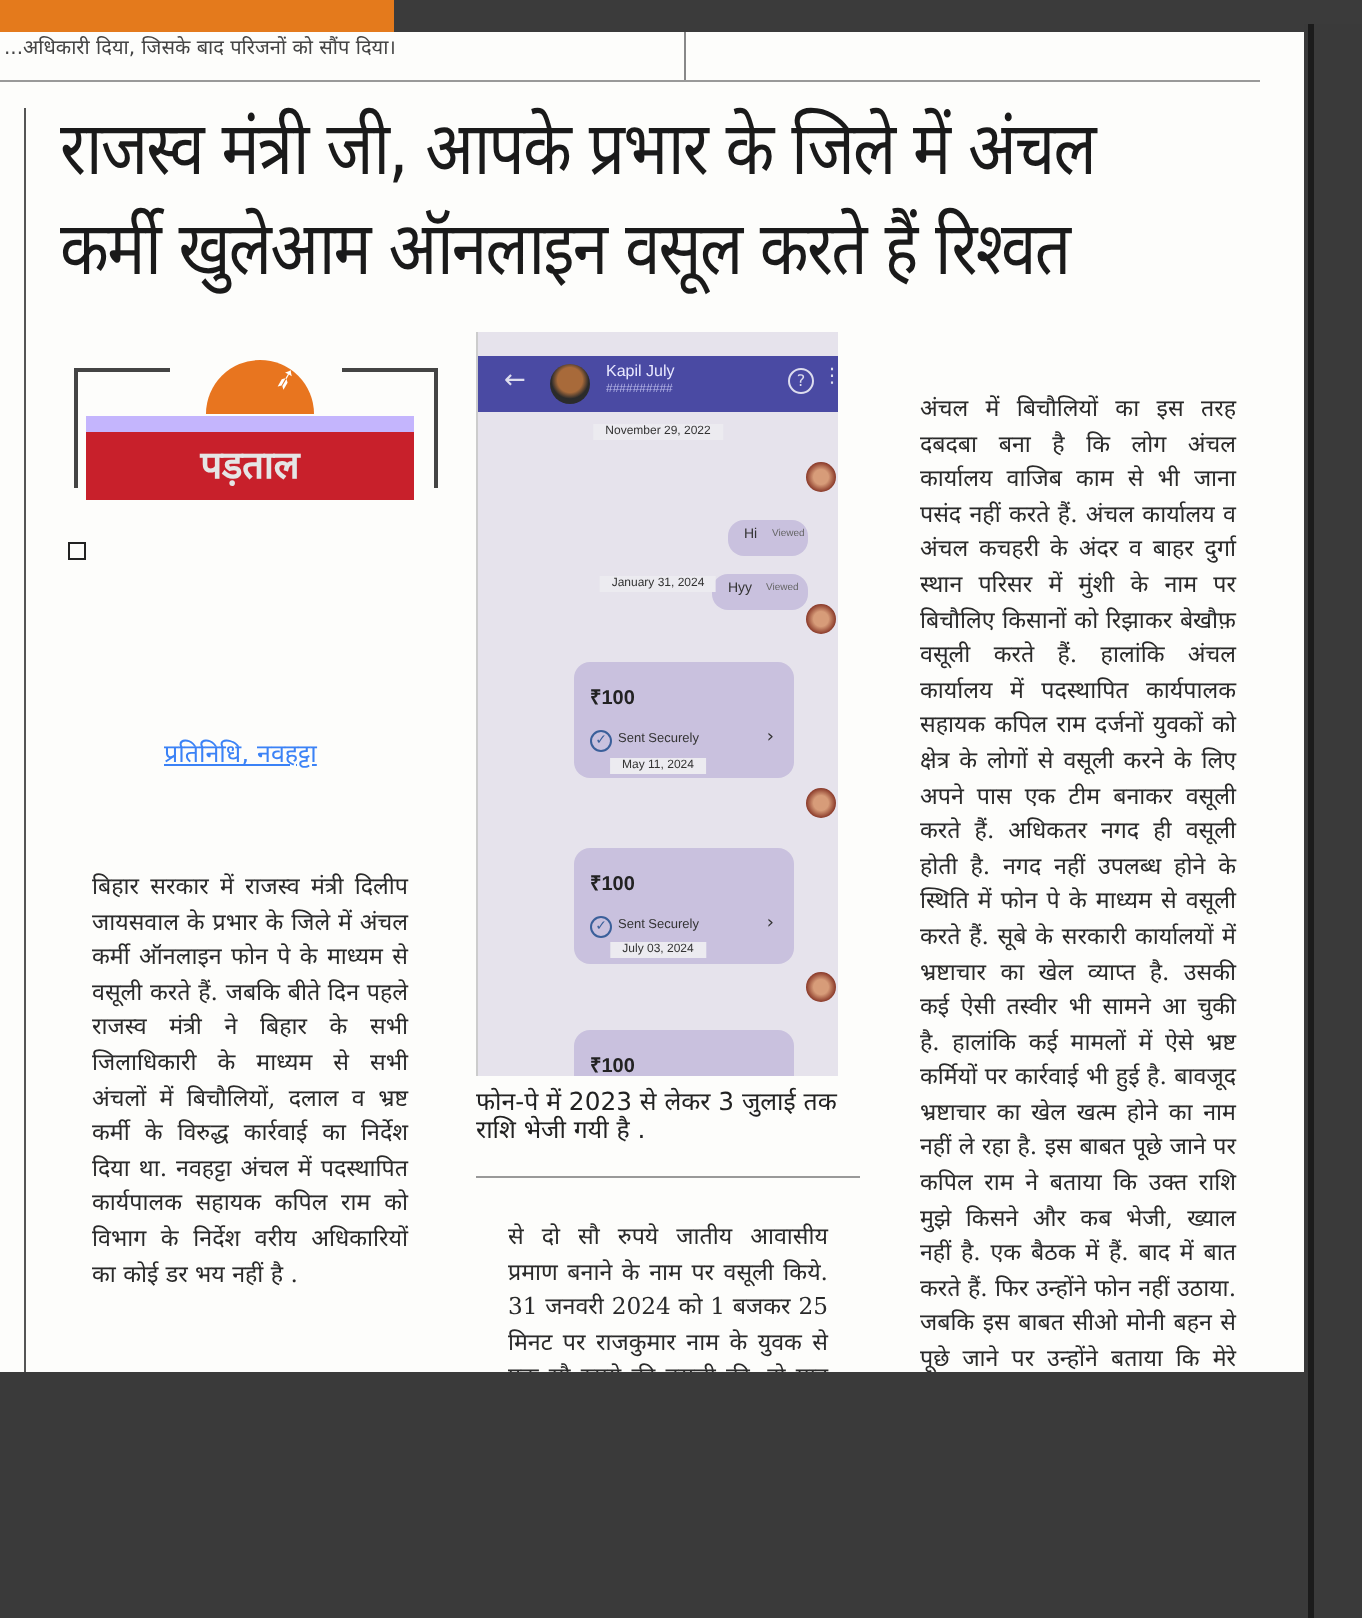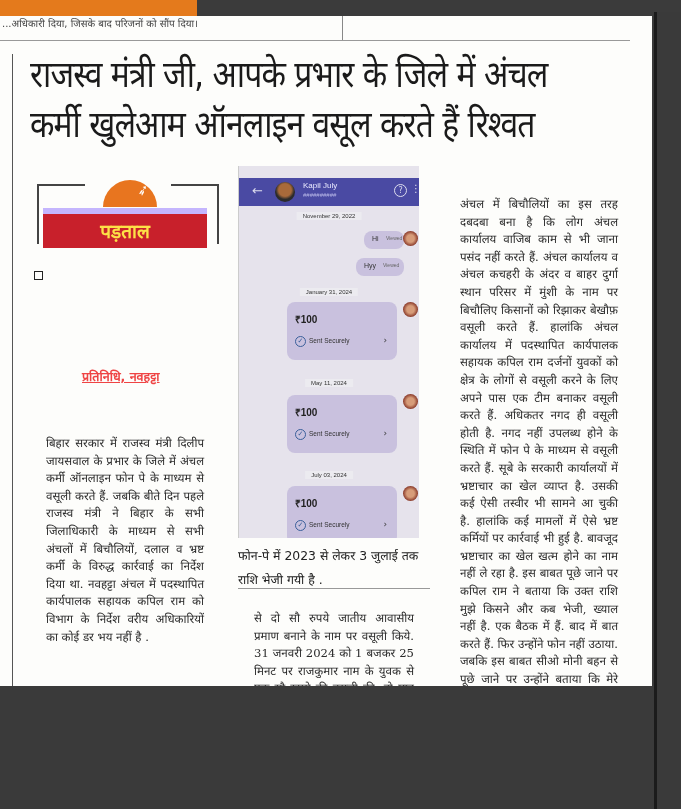--- a/index.html
+++ b/index.html
@@ -18,54 +18,54 @@
   .leftrule { position:absolute; left:12px; top:38px; width:1px; height:743px; background:#555; }
 
   .headline { position:absolute; left:30px; top:34px; width:610px; font-family:"DejaVu Sans", sans-serif; font-size:37px; line-height:50px; color:#1a1a1a; font-weight:400; letter-spacing:-1px; transform:scaleX(0.86); transform-origin:left top; white-space:nowrap; }
 
   .logo { position:absolute; left:33px; top:160px; width:185px; height:70px; }
   .logo .frame { position:absolute; left:4px; top:8px; width:178px; height:60px; border-left:2px solid #444; border-right:2px solid #444; }
   .logo .frame:before, .logo .frame:after { content:""; position:absolute; top:0; height:2px; background:#444; width:46px; }
   .logo .frame:before { left:0; } .logo .frame:after { right:0; }
   .logo .sun { position:absolute; left:70px; top:4px; width:54px; height:27px; border-radius:27px 27px 0 0; background:#e8751f; }
   .logo .bird { position:absolute; left:104px; top:6px; font-size:14px; color:#fff; transform:rotate(-15deg); }
-  .logo .bar { position:absolute; left:10px; top:32px; width:164px; height:34px; background:#c8202b; color:#fde047; text-align:center; font-size:19px; line-height:34px; font-weight:bold; border-top:6px solid #c4b5fd; }
+  .logo .bar { position:absolute; left:10px; top:32px; width:164px; height:34px; background:#c8202b; color:#e5e5e5; text-align:center; font-size:19px; line-height:34px; font-weight:bold; border-top:8px solid #c4b5fd; }
 
   .bullets { position:absolute; left:32px; top:250px; width:190px; font-size:12.5px; line-height:17px; color:#222; }
   .bullet { position:relative; padding-left:18px; margin-bottom:2px; }
   .bullet .box { position:absolute; left:2px; top:5px; width:7px; height:7px; border:1.3px solid #222; }
-  .byline { position:absolute; left:82px; top:352px; font-size:12.5px; font-weight:bold; text-decoration:underline; color:#ef4444; white-space:nowrap; }
+  .byline { position:absolute; left:82px; top:352px; font-size:12.5px; font-weight:normal; text-decoration:underline; color:#3b82f6; white-space:nowrap; }
 
   .col { position:absolute; font-family:"DejaVu Serif", serif; font-size:11.6px; line-height:17.6px; color:#2a2a2a; text-align:justify; }
   .col1 { left:30px; top:403px; width:190px; }
   .col2 { left:238px; top:578px; width:192px; }
   .col3 { left:444px; top:164px; width:190px; }
   .col p { margin:16px; }
   .indent { text-indent:12px; }
 
   .phone { position:absolute; left:238px; top:150px; width:180px; height:372px; background:#e6e3ec; overflow:hidden; border-left:1px solid #ccc; }
   .phone .hdr { position:absolute; left:0; top:12px; width:180px; height:28px; background:#4a4aa3; }
   .phone .back { position:absolute; left:13px; top:5px; color:#dde; font-size:13px; }
   .phone .av { position:absolute; left:36px; top:4px; width:20px; height:20px; border-radius:50%; background:radial-gradient(circle at 50% 40%, #a86a3a 0 40%, #2b2b2b 60%); }
   .phone .nm { position:absolute; left:64px; top:3px; color:#e9e9ff; font-size:8px; font-family:"Liberation Sans", sans-serif; }
   .phone .num { position:absolute; left:64px; top:14px; color:#b8b8e8; font-size:6px; font-family:"Liberation Sans", sans-serif; }
   .phone .help { position:absolute; left:155px; top:6px; width:11px; height:11px; border:1.3px solid #dde; border-radius:50%; color:#dde; font-size:8px; text-align:center; line-height:11px; }
   .phone .more { position:absolute; left:172px; top:5px; color:#dde; font-size:10px; }
   .phone .date { position:absolute; left:50%; transform:translateX(-50%); background:#ecebf0; font-size:6px; color:#333; padding:1px 6px; font-family:"Liberation Sans", sans-serif; white-space:nowrap; }
-  .phone .bubble { position:absolute; background:#c9c1de; border-radius:8px; }
+  .phone .bubble { position:absolute; background:#c9c1de; border-radius:8px;margin-top:29px; }
   .phone .small { height:18px; font-size:7px; color:#333; font-family:"Liberation Sans", sans-serif; }
   .phone .small span { position:absolute; top:4px; }
   .phone .pay { left:48px; width:110px; height:58px; }
   .phone .amt { position:absolute; left:8px; top:10px; font-size:10px; font-weight:bold; color:#222; font-family:"Liberation Sans", sans-serif; }
   .phone .chk { position:absolute; left:8px; top:34px; width:9px; height:9px; border:1.3px solid #3a5f9a; border-radius:50%; font-size:7px; color:#3a5f9a; text-align:center; line-height:9px; }
   .phone .sent { position:absolute; left:22px; top:35px; font-size:6.5px; color:#333; font-family:"Liberation Sans", sans-serif; }
   .phone .arr { position:absolute; right:10px; top:33px; font-size:9px; color:#333; }
   .phone .uav { position:absolute; left:164px; width:15px; height:15px; border-radius:50%; background:radial-gradient(circle at 50% 50%, #d79c79 0 35%, #8a3a2a 70%); }
 
-  .caption { position:absolute; left:238px; top:528px; width:192px; font-size:12.4px; line-height:24px; color:#222; }
+  .caption { position:absolute; left:238px; top:528px; width:192px; font-size:12.4px; line-height:14px; color:#222; }
   .caprule { position:absolute; left:238px; top:572px; width:192px; height:1px; background:#999; }
 
   .bottomrule { position:absolute; left:0; top:778px; width:630px; height:1px; background:#ccc; }
   .photo { position:absolute; left:0; top:781px; width:275px; height:20px; border:1px solid #aaa; background:#fff; }
   .photo .img { position:absolute; left:15px; top:4px; width:250px; height:16px; background:linear-gradient(90deg,#2a2a2a,#c9a58a 35%,#3b3b3b 55%,#caa48b 80%,#243a5a); }
   .nexthead { position:absolute; left:290px; top:783px; font-size:20px; font-weight:bold; color:#222; white-space:nowrap; letter-spacing:-1px; }
 </style>
 </head>
 <body>
 

